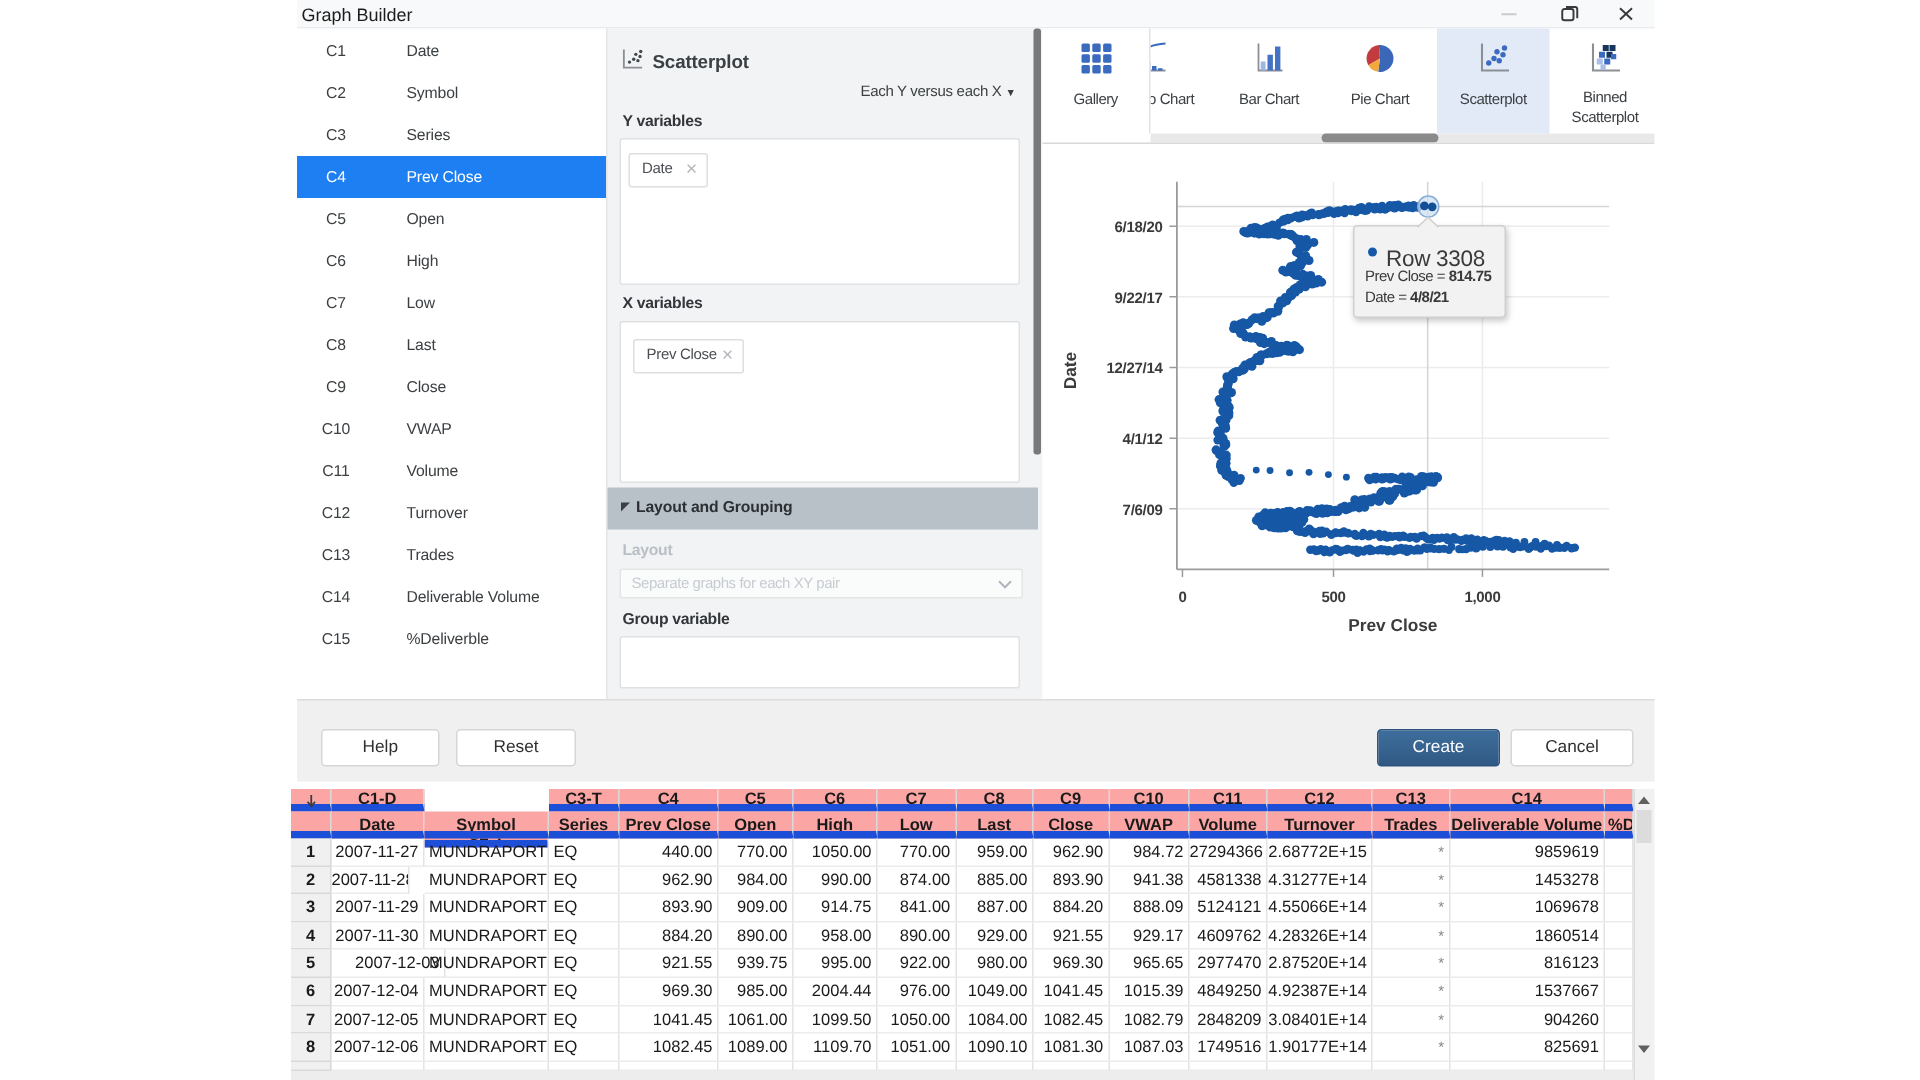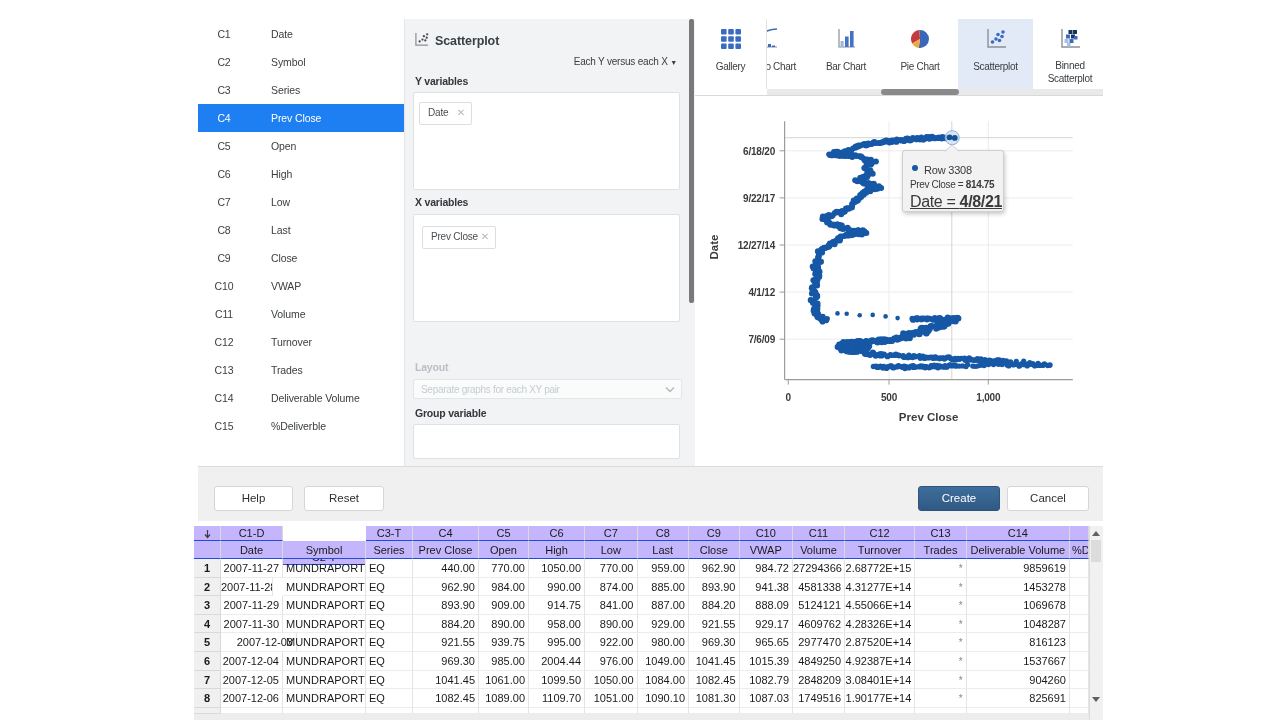--- a/index.html
+++ b/index.html
@@ -36,29 +36,42 @@
 
 
 #tooltip { left:902px; top:150px; width:102px; height:62px; background:#f2f2f2; border:1px solid #cfcfcf; border-radius:3px; box-shadow:1px 2px 4px rgba(0,0,0,0.22); font-size:11px; color:#3a3a3a; }
 
 
 #footer { left:198px; top:466px; width:905px; height:55px; background:#f0f0f1; border-top:1px solid #dcdcdc; }
 .fbtn { position:absolute; top:19px; height:25px; background:#fff; border:1px solid #d6d6d6; border-radius:3px; font-size:11.5px; color:#2f2f2f; text-align:center; line-height:23px; }
 
 
 #dtable { left:194px; top:526px; width:909px; height:194px; background:#fff; font-size:11px; color:#1a1a1a; }
-.hcell { position:absolute; background:#c4b5fd; font-weight:normal; text-align:center; border-right:1px solid #d9d9d9; border-bottom:1px solid #1d4ed8; overflow:hidden; }
+.hcell { position:absolute; background:#fca5a5; font-weight:bold; text-align:center; border-right:1px solid #d9d9d9; border-bottom:5px solid #1d4ed8; overflow:hidden; }
 .dcell { position:absolute; border-right:1px solid #e4e4e4; border-bottom:1px solid #ececec; overflow:hidden; white-space:nowrap; }
 .num { text-align:right; padding-right:3px; }
 .rnum { background:#f0f0f0; font-weight:bold; text-align:center; border-right:1px solid #d9d9d9; border-bottom:1px solid #d9d9d9; }
 </style>
 </head>
 <body>
 <div id="canvas">
 
+  <div class="abs" id="titlebar">
+    <div class="ttl">Graph Builder</div>
+    <svg class="abs" style="left:793px;top:0;width:30px;height:18px">
+        <line x1="10" y1="9.5" x2="20" y2="9.5" stroke="#c9cbcd" stroke-width="1.2"></line>
+      </svg>
+    <svg class="abs" style="left:833px;top:0;width:30px;height:18px">
+        <rect x="10.5" y="6" width="7.5" height="7.5" rx="1.5" fill="none" stroke="#3a3a3a" stroke-width="1.3"></rect>
+        <path d="M13 4.6 h6 a1.5 1.5 0 0 1 1.5 1.5 v6" fill="none" stroke="#3a3a3a" stroke-width="1.3"></path>
+      </svg>
+    <svg class="abs" style="left:871px;top:0;width:30px;height:18px">
+        <path d="M11 5.5 L19 13 M19 5.5 L11 13" stroke="#3a3a3a" stroke-width="1.3"></path>
+      </svg>
+  </div>
 
   <div class="abs" id="leftlist">
     <div class="lrow" style="top:0.5px;">
         <span class="cid">C1</span>
         <span class="cname">Date</span>
       </div>
     <div class="lrow" style="top:28.5px;">
         <span class="cid">C2</span>
         <span class="cname">Symbol</span>
       </div>
@@ -136,20 +149,26 @@
         <span style="position:absolute;left:8px;top:4px;">Date</span>
         <span class="x" style="position:absolute;right:6px;top:4px;">✕</span>
       </div>
     <div class="mlabel" style="top:177px;">X variables</div>
     <div class="mbox" style="top:195px;height:108px;"></div>
     <div class="chip" style="left:17px;top:207px;width:74px;height:23px;">
         <span style="position:absolute;left:8px;top:4px;">Prev Close</span>
         <span class="x" style="position:absolute;right:6px;top:4px;">✕</span>
       </div>
 
+    <div class="abs" style="left:0;top:306px;width:287px;height:28px;background:#b8c0c8;">
+      <svg class="abs" style="left:8px;top:9px;width:8px;height:8px">
+          <path d="M1 7 L7 7 L7 1 Z" fill="#3a3f44" transform="rotate(180 4 4)"></path>
+        </svg>
+      <div class="abs" style="left:19px;top:7px;font-size:10.5px;font-weight:bold;color:#2c3034;letter-spacing:-0.1px;">Layout and Grouping</div>
+    </div>
     <div class="abs" style="left:10px;top:342px;font-size:10.5px;color:#b9bfc5;font-weight:bold;letter-spacing:-0.2px;">Layout</div>
     <div class="abs" style="left:8px;top:360px;width:269px;height:20px;background:#fafbfb;border:1px solid #e3e5e7;border-radius:2px;">
       <div class="abs" style="left:7px;top:4px;font-size:10px;color:#c6ccd2;letter-spacing:-0.3px;">Separate graphs for each XY pair</div>
       <svg class="abs" style="right:6px;top:6px;width:10px;height:8px">
           <path d="M1 1.5 L5 5.5 L9 1.5" fill="none" stroke="#b0b6bc" stroke-width="1.3"></path>
         </svg>
     </div>
     <div class="mlabel" style="top:388px;">Group variable</div>
     <div class="mbox" style="top:405px;height:35px;"></div>
 
@@ -1133,23 +1152,23 @@
       <text x="233.6" y="324.5" font-size="11.5" font-weight="bold" fill="#3b3b3b" text-anchor="middle" font-family="Liberation Sans, sans-serif">Prev Close</text>
       <text x="22.5" y="151" font-size="11.5" font-weight="bold" fill="#3b3b3b" text-anchor="middle" font-family="Liberation Sans, sans-serif" transform="rotate(-90 22.5 151)">Date</text>
     </svg>
   </div>
 
   <div class="abs" id="tooltip">
     <svg class="abs" style="left:41px;top:-7px;width:16px;height:8px">
         <path d="M1 7.5 L8 0.8 L15 7.5" fill="#f2f2f2" stroke="#cfcfcf" stroke-width="1"></path>
       </svg>
     <span class="abs" style="left:9px;top:14px;width:6px;height:6px;background:#1658a6;border-radius:50%;"></span>
-    <div class="abs" style="left:21px;top:13px;font-size:11px;letter-spacing:-0.2px;white-space:nowrap;">Row 3308</div>
+    <div class="abs" style="left:21px;top:13px;font-size:15px;letter-spacing:-0.2px;white-space:nowrap;">Row 3308</div>
     <div class="abs" style="left:7px;top:28px;font-size:10px;white-space:nowrap;letter-spacing:-0.35px;">Prev Close = <b>814.75</b></div>
-    <div class="abs" style="left:7px;top:41.5px;font-size:16px;white-space:nowrap;letter-spacing:-0.35px;text-decoration:underline;">Date = <b>4/8/21</b></div>
+    <div class="abs" style="left:7px;top:41.5px;font-size:10px;white-space:nowrap;letter-spacing:-0.35px;">Date = <b>4/8/21</b></div>
   </div>
 
   <div class="abs" id="footer">
     <div class="fbtn" style="left:16px;width:79px;">Help</div>
     <div class="fbtn" style="left:106px;width:80px;">Reset</div>
     <div class="fbtn" style="left:720px;width:82px;background:linear-gradient(#3e6e9c,#305984);border-color:#2d5480;color:#fff;">Create</div>
     <div class="fbtn" style="left:809px;width:82px;">Cancel</div>
   </div>
 
   <div class="abs" id="dtable">
@@ -1243,21 +1262,21 @@
     <div class="dcell num" style="left:219px;top:88.80000000000001px;width:66px;height:18.6px;line-height:18.6px;">884.20</div>
     <div class="dcell num" style="left:285px;top:88.80000000000001px;width:50px;height:18.6px;line-height:18.6px;">890.00</div>
     <div class="dcell num" style="left:335px;top:88.80000000000001px;width:56px;height:18.6px;line-height:18.6px;">958.00</div>
     <div class="dcell num" style="left:391px;top:88.80000000000001px;width:52.5px;height:18.6px;line-height:18.6px;">890.00</div>
     <div class="dcell num" style="left:443.5px;top:88.80000000000001px;width:51.5px;height:18.6px;line-height:18.6px;">929.00</div>
     <div class="dcell num" style="left:495px;top:88.80000000000001px;width:50.5px;height:18.6px;line-height:18.6px;">921.55</div>
     <div class="dcell num" style="left:545.5px;top:88.80000000000001px;width:53.5px;height:18.6px;line-height:18.6px;">929.17</div>
     <div class="dcell num" style="left:599px;top:88.80000000000001px;width:52px;height:18.6px;line-height:18.6px;">4609762</div>
     <div class="dcell num" style="left:651px;top:88.80000000000001px;width:70.29999999999995px;height:18.6px;line-height:18.6px;">4.28326E+14</div>
     <div class="dcell num" style="left:721.3px;top:88.80000000000001px;width:51.40000000000009px;height:18.6px;line-height:18.6px;"><span style="color:#888;font-size:10px;">*</span></div>
-    <div class="dcell num" style="left:772.7px;top:88.80000000000001px;width:103.29999999999995px;height:18.6px;line-height:18.6px;">1048287</div>
+    <div class="dcell num" style="left:772.7px;top:88.80000000000001px;width:103.29999999999995px;height:18.6px;line-height:18.6px;">1860514</div>
     <div class="dcell" style="left:876px;top:88.80000000000001px;width:18.600000000000023px;height:18.6px;line-height:18.6px;padding-left:3px;"></div>
     <div class="rnum abs" style="left:0;top:107.4px;width:27px;height:18.6px;line-height:18.6px;">5</div>
     <div class="dcell num" style="left:27px;top:107.4px;width:76px;height:18.6px;line-height:18.6px;">2007-12-03</div>
     <div class="dcell" style="left:89px;top:107.4px;width:83px;height:18.6px;line-height:18.6px;padding-left:3px;">MUNDRAPORT</div>
     <div class="dcell" style="left:172px;top:107.4px;width:47px;height:18.6px;line-height:18.6px;padding-left:3px;">EQ</div>
     <div class="dcell num" style="left:219px;top:107.4px;width:66px;height:18.6px;line-height:18.6px;">921.55</div>
     <div class="dcell num" style="left:285px;top:107.4px;width:50px;height:18.6px;line-height:18.6px;">939.75</div>
     <div class="dcell num" style="left:335px;top:107.4px;width:56px;height:18.6px;line-height:18.6px;">995.00</div>
     <div class="dcell num" style="left:391px;top:107.4px;width:52.5px;height:18.6px;line-height:18.6px;">922.00</div>
     <div class="dcell num" style="left:443.5px;top:107.4px;width:51.5px;height:18.6px;line-height:18.6px;">980.00</div>

